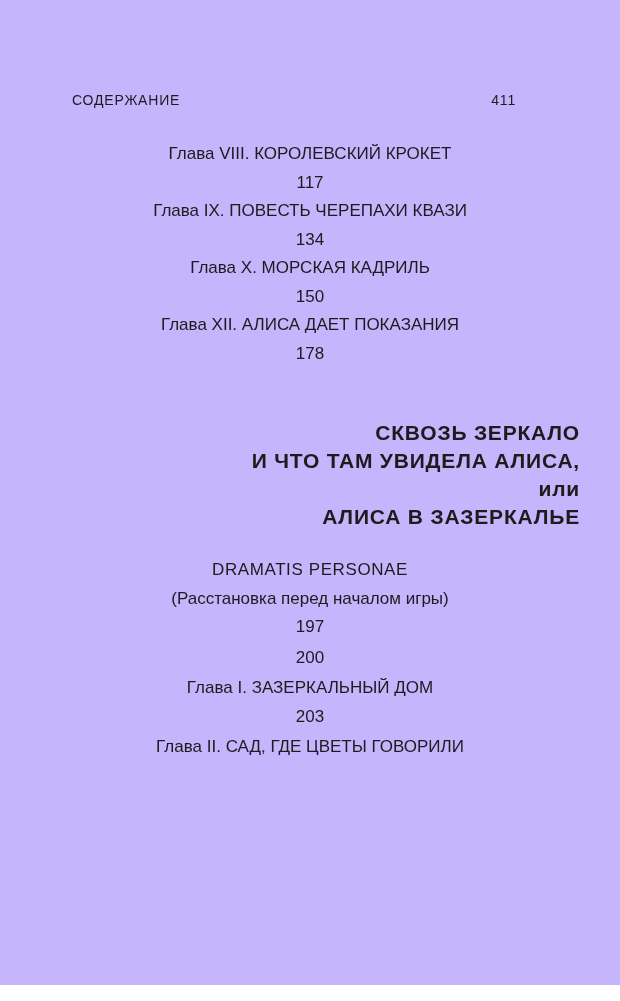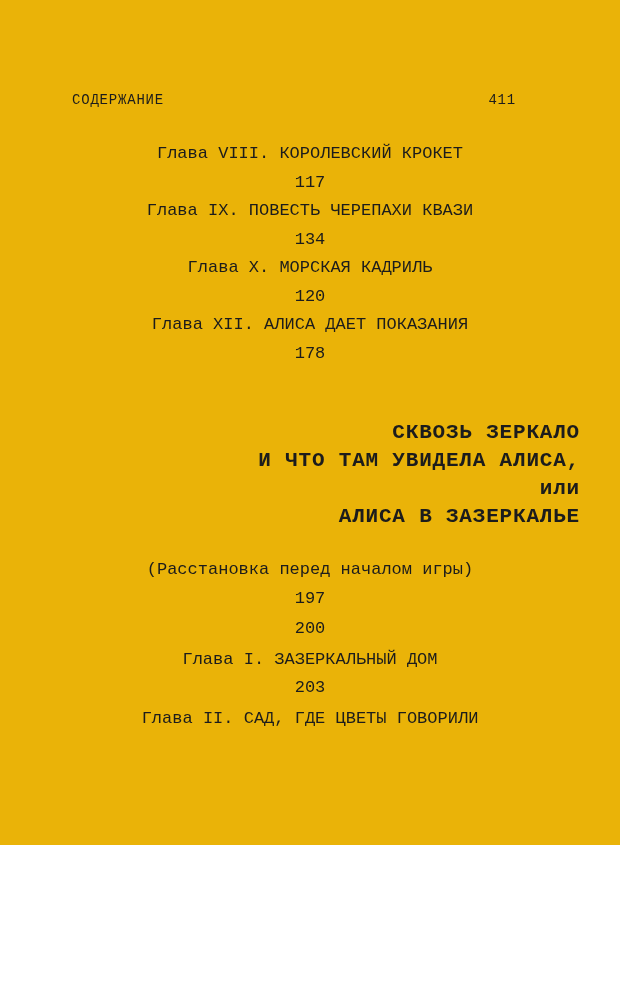--- a/index.html
+++ b/index.html
@@ -3,23 +3,23 @@
 <meta charset="utf-8">
 <style>
   html, body {
     margin: 0;
     padding: 0;
     background: #ffffff;
   }
   .page {
     position: relative;
     width: 620px;
-    height: 845px;
-    background: #eab308;
-    font-family: Liberation Mono, monospace;
+    height: 985px;
+    background: #c4b5fd;
+    font-family: Liberation Sans, sans-serif;
     color: #1c1c1c;
     overflow: hidden;
   }
   .page-header {
     position: absolute;
     top: 92px;
     left: 72px;
     right: 104px;
     display: flex;
     justify-content: space-between;
@@ -72,37 +72,38 @@
       <div class="entry">
         <div class="entry-title">Глава VIII. КОРОЛЕВСКИЙ КРОКЕТ</div>
         <div class="entry-page">117</div>
       </div>
       <div class="entry">
         <div class="entry-title">Глава IX. ПОВЕСТЬ ЧЕРЕПАХИ КВАЗИ</div>
         <div class="entry-page">134</div>
       </div>
       <div class="entry">
         <div class="entry-title">Глава X. МОРСКАЯ КАДРИЛЬ</div>
-        <div class="entry-page">120</div>
+        <div class="entry-page">150</div>
       </div>
       <div class="entry">
         <div class="entry-title">Глава XII. АЛИСА ДАЕТ ПОКАЗАНИЯ</div>
         <div class="entry-page">178</div>
       </div>
     </div>
 
     <h1 class="section-title">
       <div>СКВОЗЬ ЗЕРКАЛО</div>
       <div>И ЧТО ТАМ УВИДЕЛА АЛИСА,</div>
       <div>или</div>
       <div>АЛИСА В ЗАЗЕРКАЛЬЕ</div>
     </h1>
 
     <div class="toc-part2">
       <div class="entry">
+        <div class="entry-title latin-caps">DRAMATIS PERSONAE</div>
         <div class="entry-subtitle">(Расстановка перед началом игры)</div>
         <div class="entry-page">197</div>
       </div>
       <div class="entry">
         <div class="entry-page">200</div>
       </div>
       <div class="entry">
         <div class="entry-title">Глава I. ЗАЗЕРКАЛЬНЫЙ ДОМ</div>
         <div class="entry-page">203</div>
       </div>

